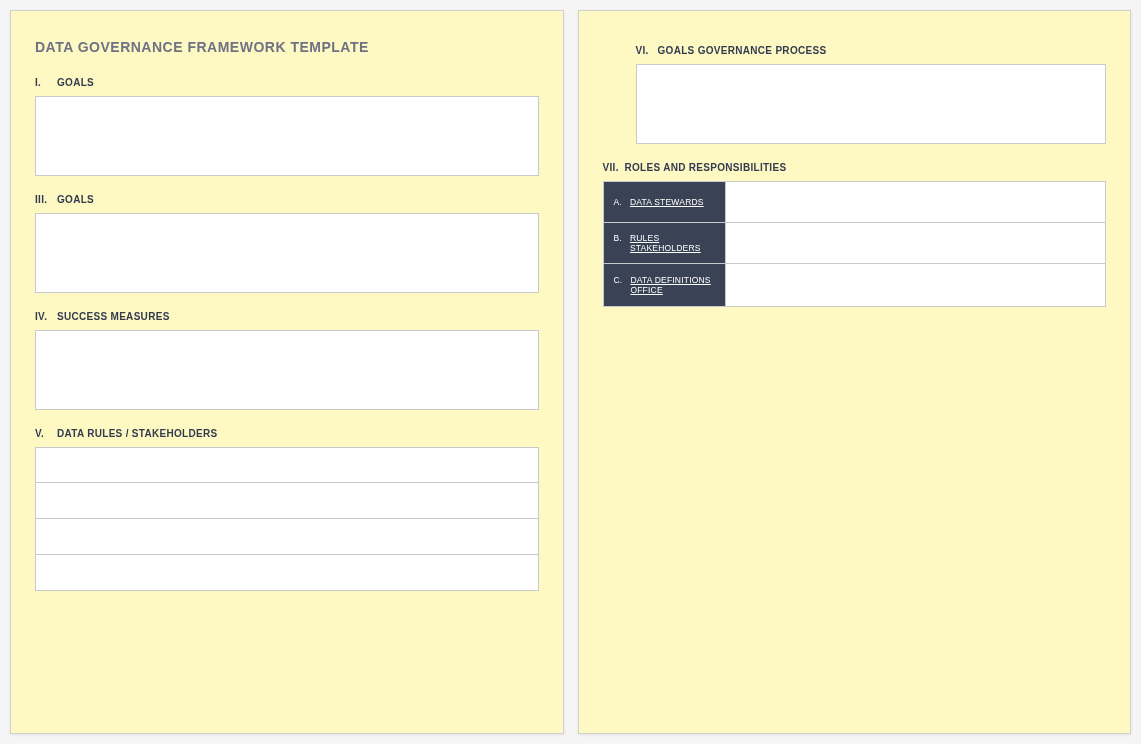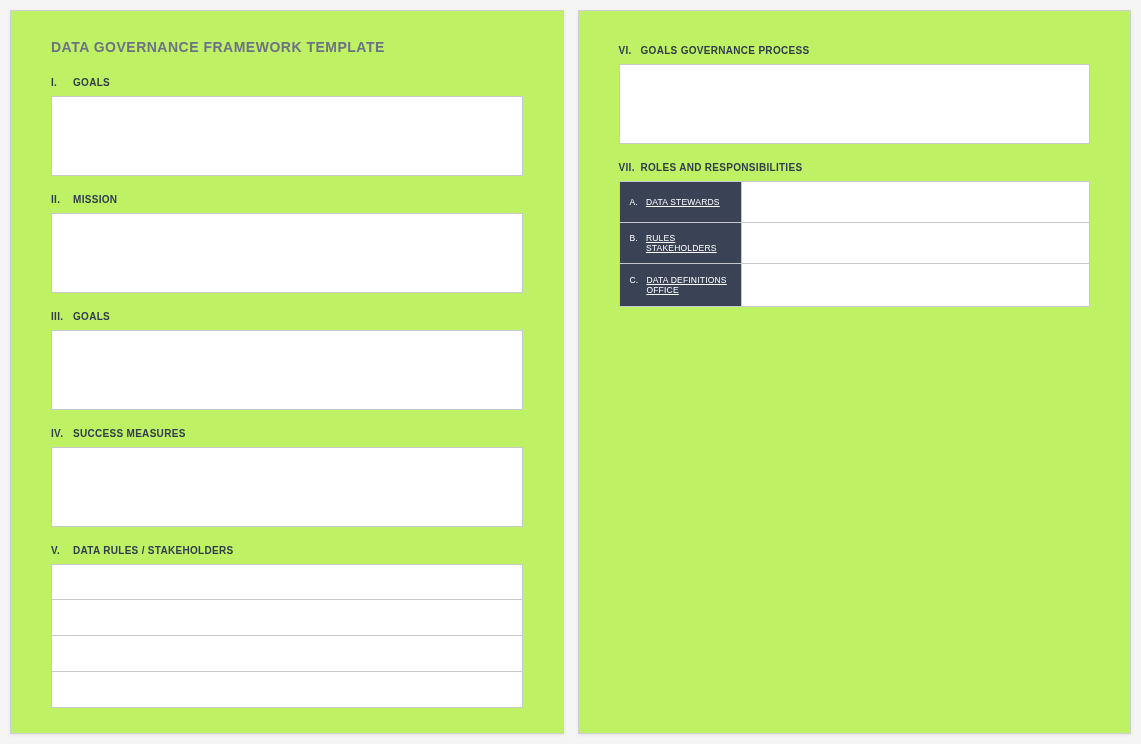--- a/index.html
+++ b/index.html
@@ -6,25 +6,25 @@
     body {
       font-family: Arial, Helvetica, sans-serif;
       background: #f5f5f5;
       width: 1141px;
       height: 744px;
       padding: 10px;
       display: flex;
       gap: 14px;
     }
     .page {
-      background: #bef264;
+      background: #fef9c3;
       border: 1px solid #d0d0d0;
       box-shadow: 0 1px 3px rgba(0,0,0,0.08);
       flex: 1;
-      padding: 28px 40px;
+      padding: 28px 24px;
       display: flex;
       flex-direction: column;
     }
     .doc-title {
       font-size: 14px;
       font-weight: bold;
       color: #6e7284;
       letter-spacing: 0.5px;
       margin-bottom: 22px;
     }
@@ -105,27 +105,20 @@
   <div class="doc-title">DATA GOVERNANCE FRAMEWORK TEMPLATE</div>
 
   <div class="section">
     <div class="section-header">
       <span class="roman">I.</span>
       <span class="section-label">GOALS</span>
     </div>
     <textarea class="field-box h-tall" style=""></textarea>
   </div>
 
-  <div class="section">
-    <div class="section-header">
-      <span class="roman">II.</span>
-      <span class="section-label">MISSION</span>
-    </div>
-    <textarea class="field-box h-tall" style=""></textarea>
-  </div>
 
   <div class="section">
     <div class="section-header">
       <span class="roman">III.</span>
       <span class="section-label">GOALS</span>
     </div>
     <textarea class="field-box h-tall" style=""></textarea>
   </div>
 
   <div class="section">
@@ -146,21 +139,21 @@
       <input class="rule-row" value="" style="">
       <input class="rule-row" value="" style="">
       <input class="rule-row" value="" style="">
     </div>
   </div>
 
 </div>
 
 <div class="page">
 
-  <div class="section" style="margin-top:6px;">
+  <div class="section" style="margin-top:6px;margin-left:33px;">
     <div class="section-header">
       <span class="roman">VI.</span>
       <span class="section-label">GOALS GOVERNANCE PROCESS</span>
     </div>
     <textarea class="field-box h-tall" style=""></textarea>
   </div>
 
   <div class="section">
     <div class="section-header">
       <span class="roman">VII.</span>

